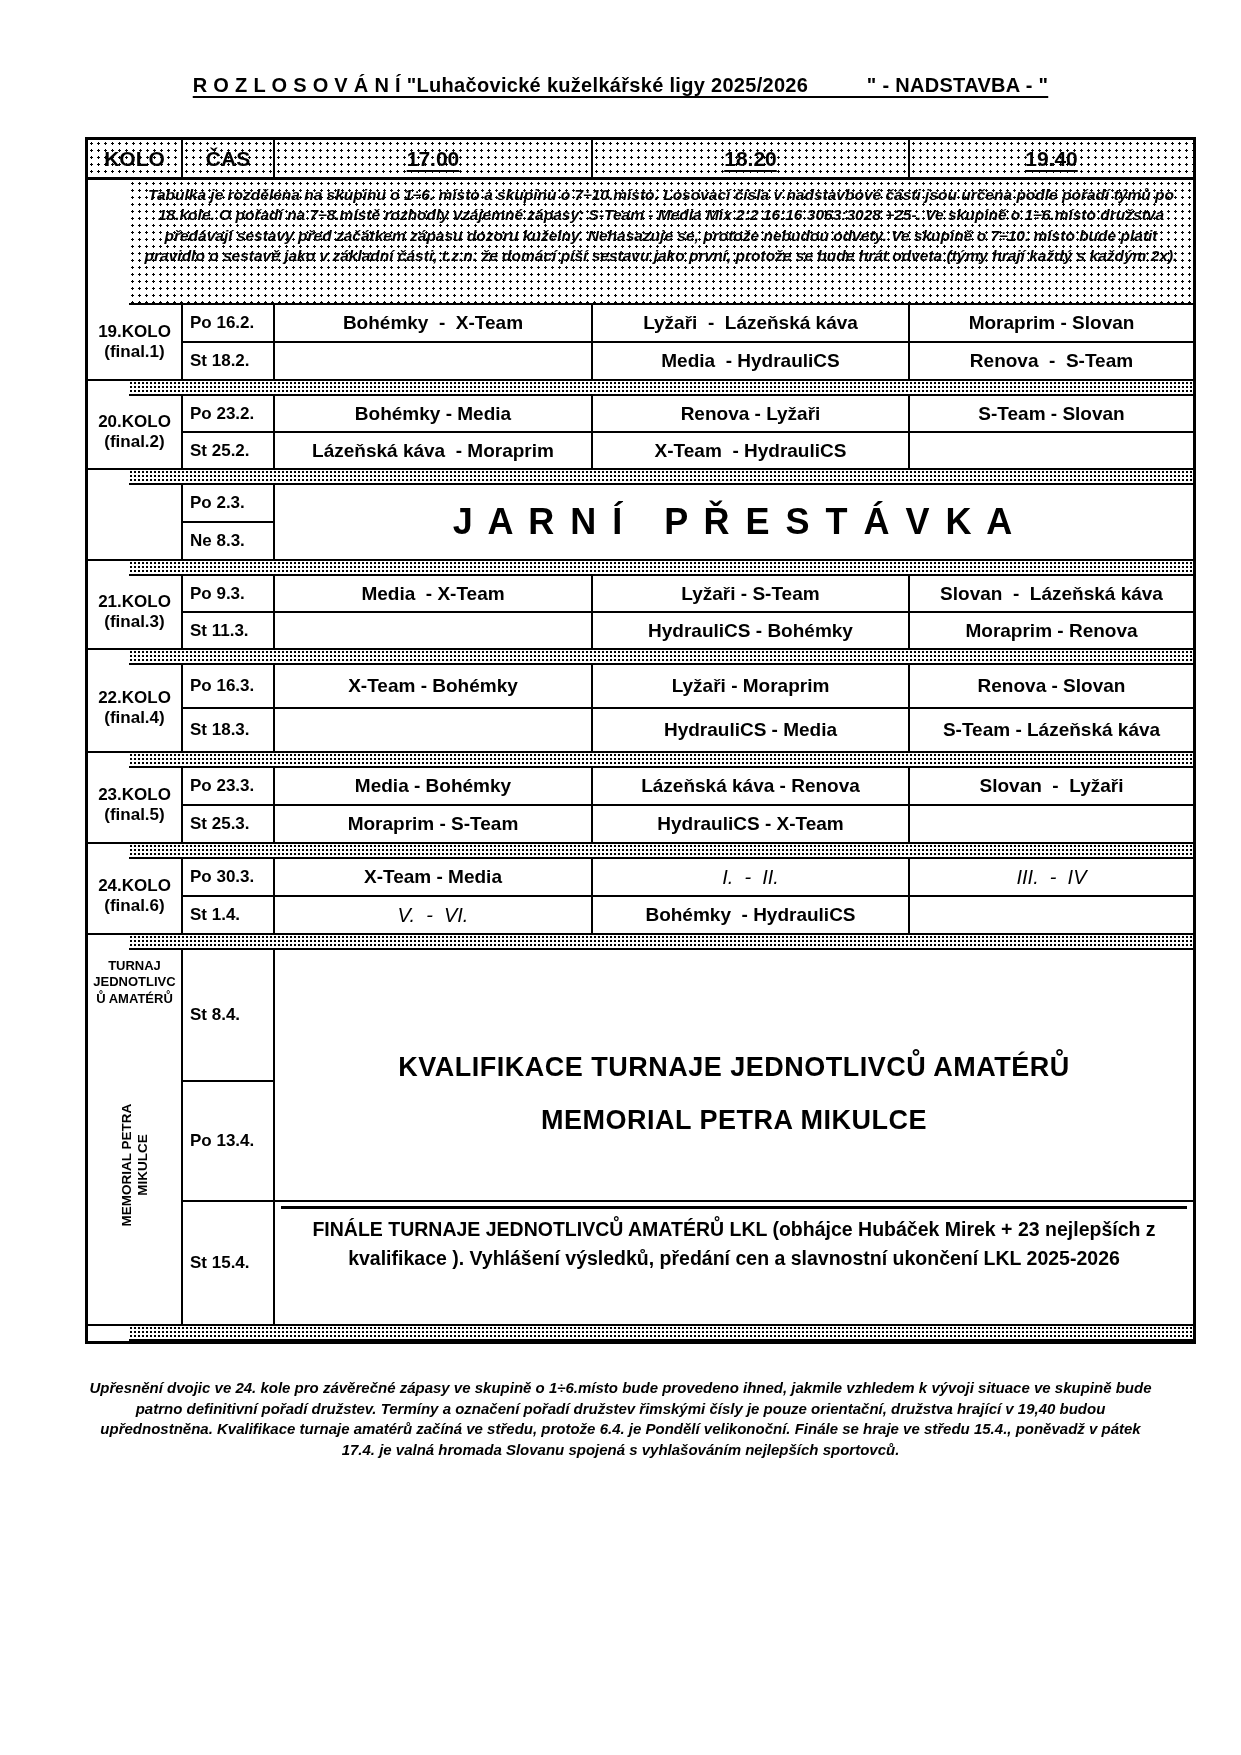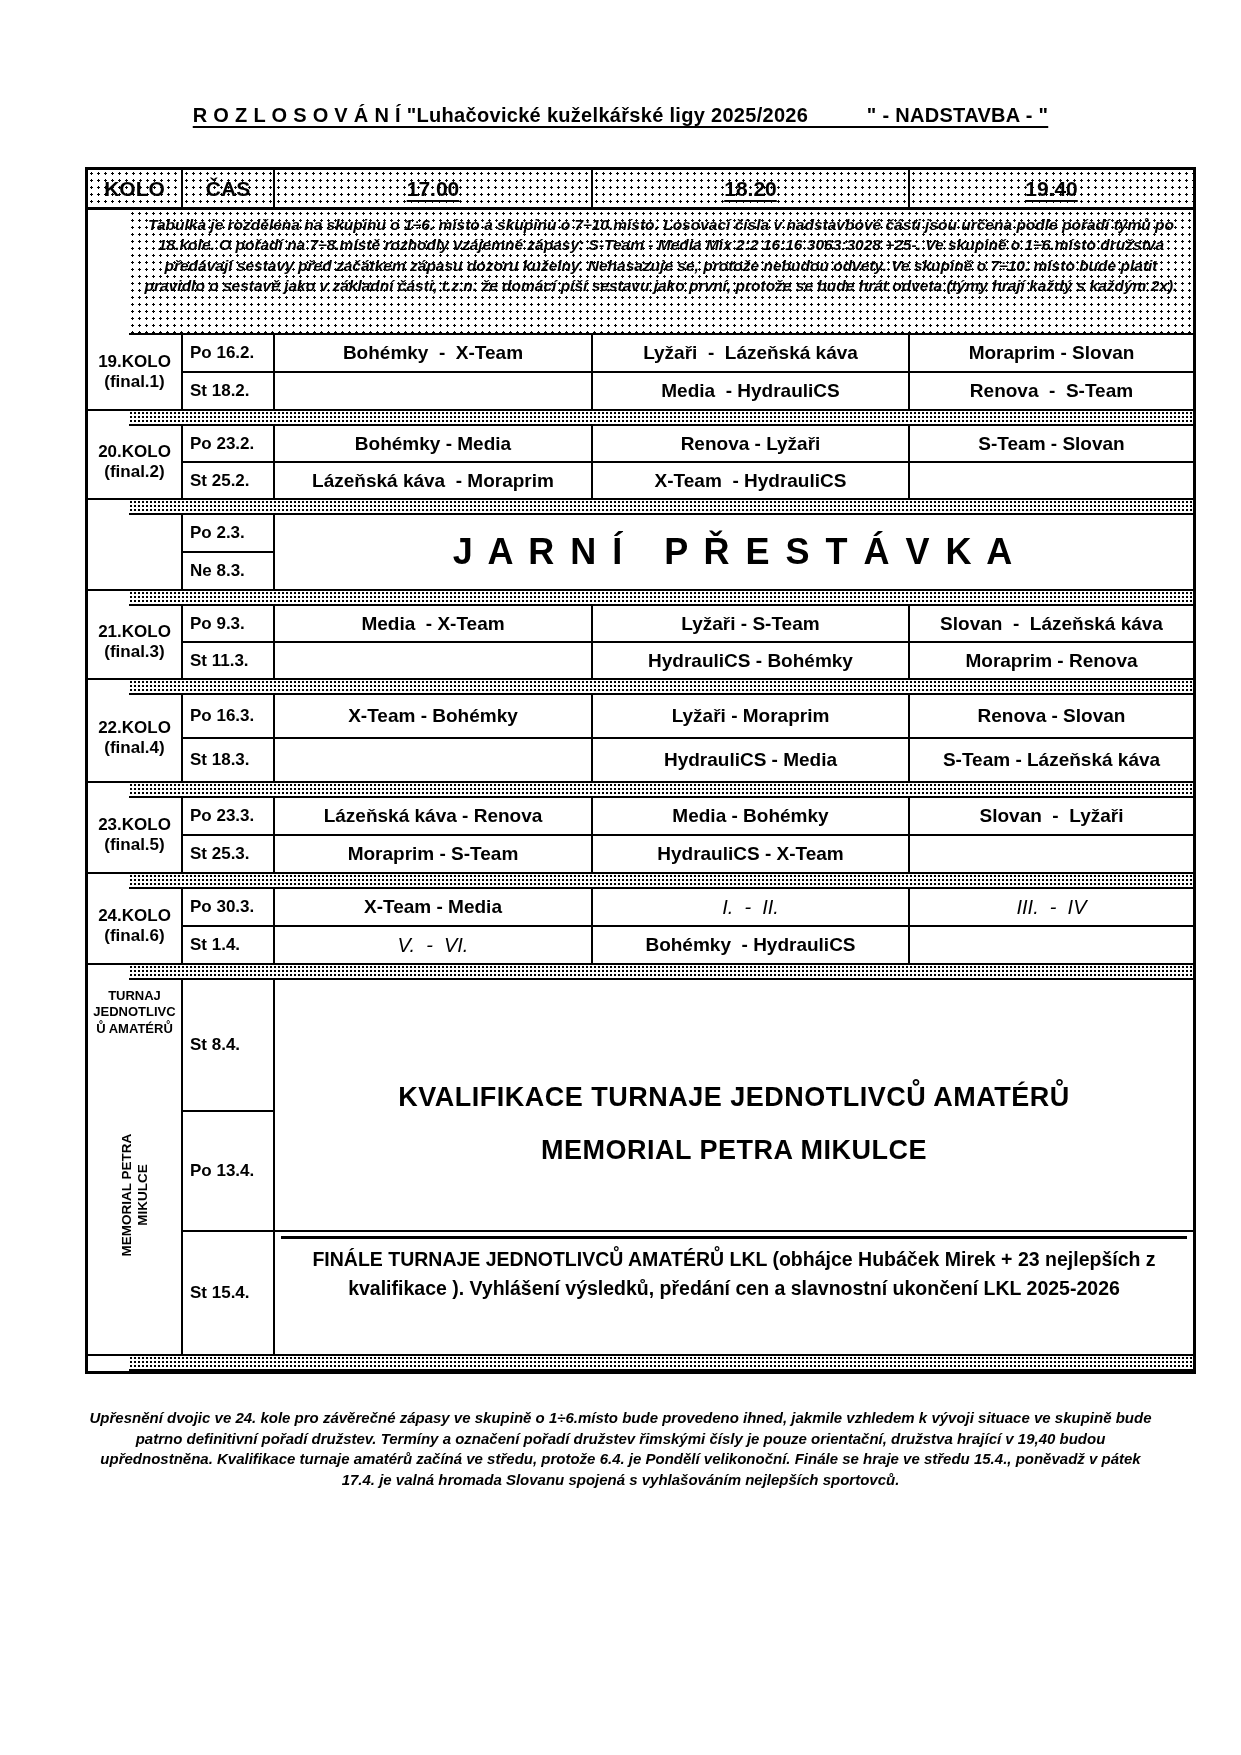--- a/index.html
+++ b/index.html
@@ -1,21 +1,21 @@
 <!DOCTYPE html>
 <html><head>
 <meta charset="utf-8">
 <style>
   html,body{margin:0;padding:0;background:#fff;}
   body{
     width:1241px;height:1755px;box-sizing:border-box;
     font-family:"Liberation Sans","DejaVu Sans",sans-serif;
     color:#000;position:relative;
   }
-  .page{padding-top:104px;}
+  .page{padding-top:74px;}
   .title{
     text-align:center;font-weight:bold;font-size:20px;
     white-space:pre;text-decoration:underline;
     text-underline-offset:4px;text-decoration-thickness:2px;
     letter-spacing:.3px;
   }
   .sched{
     margin:40px 0 0 85px;width:1105px;
     border:3px solid #000;box-sizing:content-box;
     display:grid;
@@ -174,22 +174,22 @@
     <div class="cell match">HydrauliCS - Media</div>
     <div class="cell match last">S-Team - Lázeňská káva</div>
 
     <div class="sep cspan5"></div>
 
     <div class="cell kolo rspan2">
       <div>23.KOLO</div>
       <div>(final.5)</div>
     </div>
     <div class="cell date">Po 23.3.</div>
+    <div class="cell match">Media - Bohémky</div>
     <div class="cell match">Lázeňská káva - Renova</div>
-    <div class="cell match">Media - Bohémky</div>
     <div class="cell match last">Slovan  -  Lyžaři</div>
     <div class="cell date">St 25.3.</div>
     <div class="cell match">Moraprim - S-Team</div>
     <div class="cell match">HydrauliCS - X-Team</div>
     <div class="cell match last"></div>
 
     <div class="sep cspan5"></div>
 
     <div class="cell kolo rspan2">
       <div>24.KOLO</div>

